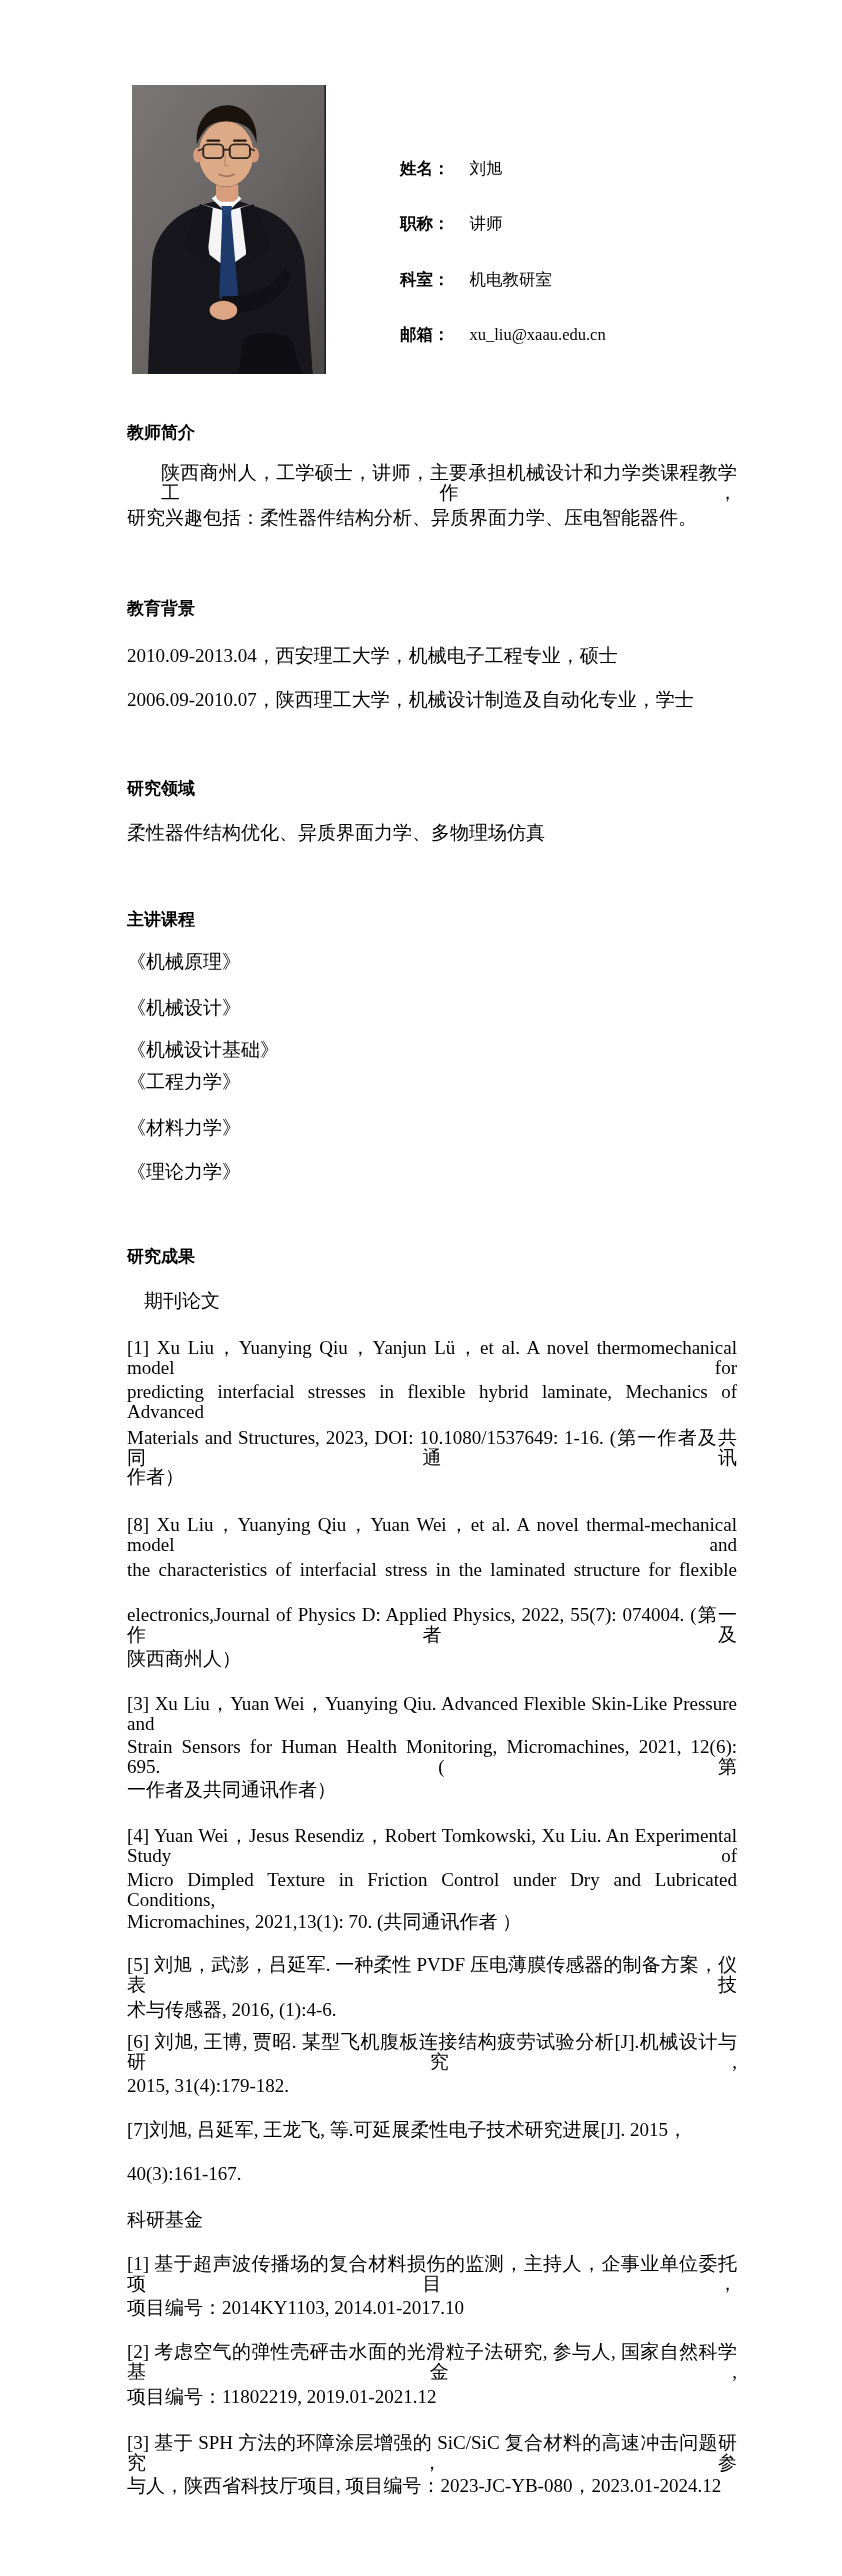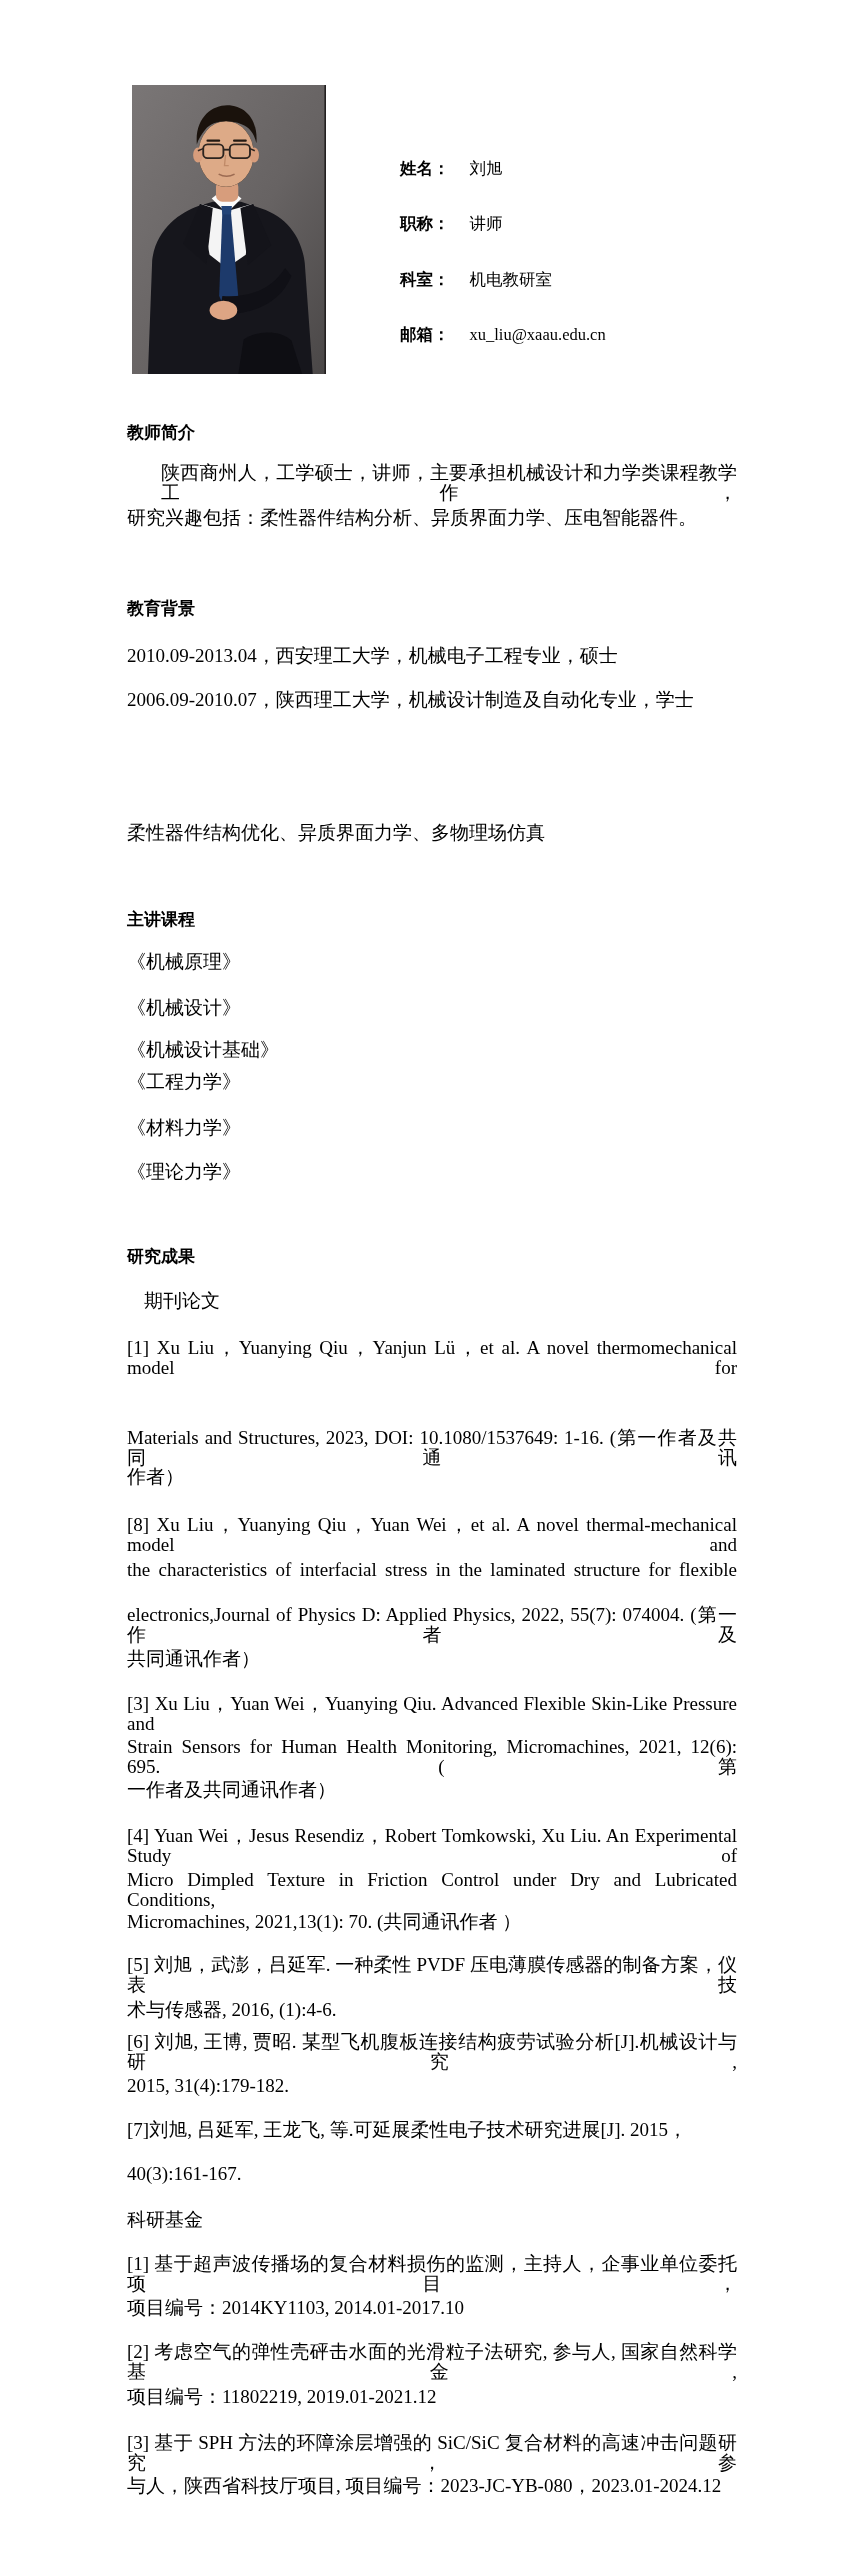--- a/index.html
+++ b/index.html
@@ -93,41 +93,43 @@
   </div>
 
   <div class="ln h" style="top:423px">教师简介</div>
   <div class="ln j ind" style="top:463px">陕西商州人，工学硕士，讲师，主要承担机械设计和力学类课程教学工作，</div>
   <div class="ln" style="top:508px">研究兴趣包括：柔性器件结构分析、异质界面力学、压电智能器件。</div>
 
   <div class="ln h" style="top:599px">教育背景</div>
   <div class="ln" style="top:646px">2010.09-2013.04，西安理工大学，机械电子工程专业，硕士</div>
   <div class="ln" style="top:690px">2006.09-2010.07，陕西理工大学，机械设计制造及自动化专业，学士</div>
 
+  <div class="ln h" style="top:779px">研究领域</div>
   <div class="ln" style="top:823px">柔性器件结构优化、异质界面力学、多物理场仿真</div>
 
   <div class="ln h" style="top:910px">主讲课程</div>
   <div class="ln" style="top:952px">《机械原理》</div>
   <div class="ln" style="top:998px">《机械设计》</div>
   <div class="ln" style="top:1040px">《机械设计基础》</div>
   <div class="ln" style="top:1072px">《工程力学》</div>
   <div class="ln" style="top:1118px">《材料力学》</div>
   <div class="ln" style="top:1162px">《理论力学》</div>
 
   <div class="ln h" style="top:1247px">研究成果</div>
   <div class="ln sub" style="top:1292px">期刊论文</div>
 
   <div class="ln j" style="top:1338px">[1] Xu Liu，Yuanying Qiu，Yanjun Lü，et al. A novel thermomechanical model for</div>
+  <div class="ln j" style="top:1382px">predicting interfacial stresses in flexible hybrid laminate, Mechanics of Advanced</div>
   <div class="ln j" style="top:1428px">Materials and Structures, 2023, DOI: 10.1080/1537649: 1-16. (第一作者及共同通讯</div>
   <div class="ln" style="top:1467px">作者）</div>
 
   <div class="ln j" style="top:1515px">[8] Xu Liu，Yuanying Qiu，Yuan Wei，et al. A novel thermal-mechanical model and</div>
   <div class="ln j" style="top:1560px">the characteristics of interfacial stress in the laminated structure for flexible</div>
   <div class="ln j" style="top:1605px">electronics,Journal of Physics D: Applied Physics, 2022, 55(7): 074004. (第一作者及</div>
-  <div class="ln" style="top:1649px">共同通讯作者）</div>
+  <div class="ln" style="top:1649px">陕西商州人）</div>
 
   <div class="ln j" style="top:1694px">[3] Xu Liu，Yuan Wei，Yuanying Qiu. Advanced Flexible Skin-Like Pressure and</div>
   <div class="ln j" style="top:1737px">Strain Sensors for Human Health Monitoring, Micromachines, 2021, 12(6): 695. (第</div>
   <div class="ln" style="top:1780px">一作者及共同通讯作者）</div>
 
   <div class="ln j" style="top:1826px">[4] Yuan Wei，Jesus Resendiz，Robert Tomkowski, Xu Liu. An Experimental Study of</div>
   <div class="ln j" style="top:1870px">Micro Dimpled Texture in Friction Control under Dry and Lubricated Conditions,</div>
   <div class="ln" style="top:1912px">Micromachines, 2021,13(1): 70. (共同通讯作者 ）</div>
 
   <div class="ln j" style="top:1955px">[5] 刘旭，武澎，吕延军. 一种柔性 PVDF 压电薄膜传感器的制备方案，仪表技</div>

